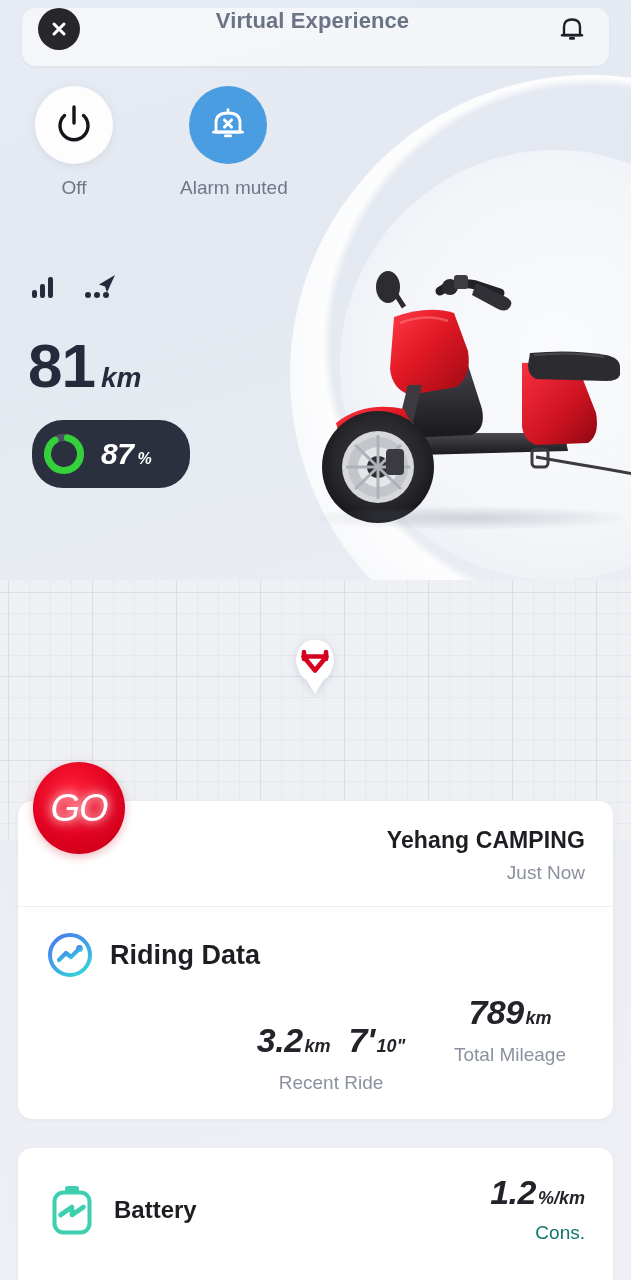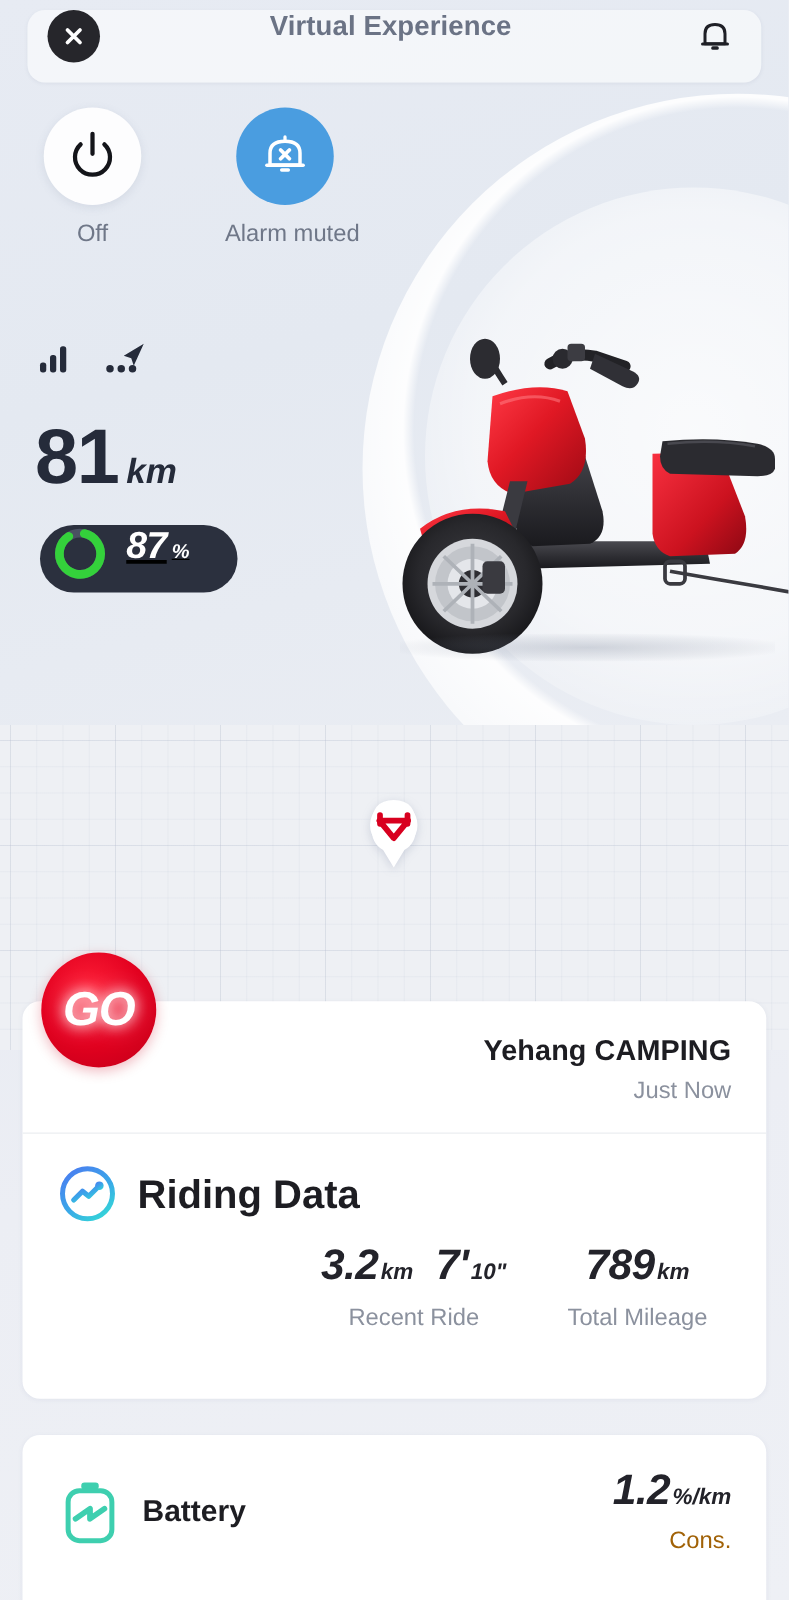--- a/index.html
+++ b/index.html
@@ -135,28 +135,27 @@
     font-weight: 700;
     font-style: italic;
     color: #252b3a;
     margin-left: 6px;
   }
 
   
   .batt-pill {
     position: absolute;
     left: 32px; top: 420px;
-    height: 54px;
+    height: 68px;
     min-width: 158px;
     background: #2b303e;
     border-radius: 31px;
-    display: flex; 
+    display: flex; align-items: center;
     padding: 0 22px 0 9px;
     cursor: pointer;
-    text-decoration: underline;
   }
   .batt-ring { width: 46px; height: 46px; flex: 0 0 auto; }
   .batt-text {
     margin-left: 14px;
     display: flex; align-items: baseline;
     color: #ffffff;
   }
   .batt-num {
     font-size: 30px;
     font-weight: 700;
@@ -208,21 +207,21 @@
     left: 33px; top: 762px;
     width: 92px; height: 92px;
     border-radius: 50%;
     background: radial-gradient(circle at 42% 34%, #ff2038 0%, #e2001f 52%, #c10019 100%);
     display: flex; align-items: center; justify-content: center;
     box-shadow: 0 3px 10px rgba(200,0,28,0.28);
     cursor: pointer;
   }
   .go-text {
     font-size: 38px;
-    font-weight: 700;
+    font-weight: 400;
     font-style: italic;
     color: #ffffff;
     letter-spacing: -1px;
     text-shadow: 0 0 10px rgba(255,255,255,0.95), 0 0 20px rgba(255,255,255,0.6);
   }
 
   .card-head {
     padding: 26px 28px 22px 28px;
     text-align: right;
     border-bottom: 1px solid #eceef1;
@@ -239,34 +238,34 @@
     color: #8b919e;
   }
 
   .riding-row {
     display: flex; align-items: center;
     padding: 24px 0 0 28px;
   }
   .riding-icon { width: 48px; height: 48px; flex: 0 0 auto; }
   .riding-label {
     margin-left: 16px;
-    font-size: 32px;
+    font-size: 27px;
     font-weight: 700;
     color: #1d1d22;
   }
 
   .stats {
     display: flex;
     justify-content: flex-end;
     align-items: flex-start;
     padding: 14px 28px 0 0;
     gap: 0;
   }
   .stat { text-align: center; }
-  .stat-recent { width: 208px; }
+  .stat-recent { width: 208px; margin-top: 28px; }
   .stat-total  { width: 150px; }
   .stat-vals {
     display: flex; align-items: baseline; justify-content: center;
     gap: 18px;
   }
   .val { display: flex; align-items: baseline; }
   .val-num {
     font-size: 34px;
     font-weight: 700;
     font-style: italic;
@@ -301,21 +300,21 @@
   }
   .batt-right {
     margin-left: auto;
     text-align: right;
     padding-bottom: 4px;
   }
   .cons-val { display: flex; align-items: baseline; justify-content: space-between; }
   .cons-caption {
     margin-top: 10px;
     font-size: 19px;
-    color: #a16207;
+    color: #0f766e;
   }
 </style>
 </head>
 <body>
 
 <div id="app">
 
   <div class="hero">
     <div class="ring ring-outer"></div>
     <div class="ring ring-inner"></div>

